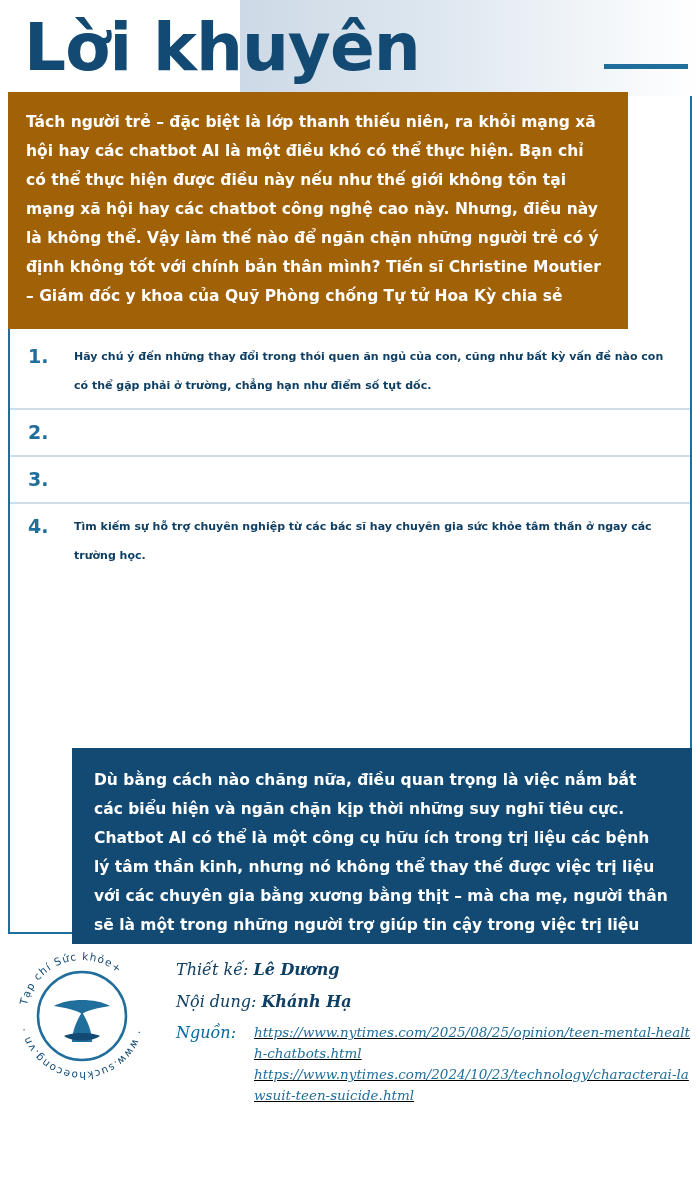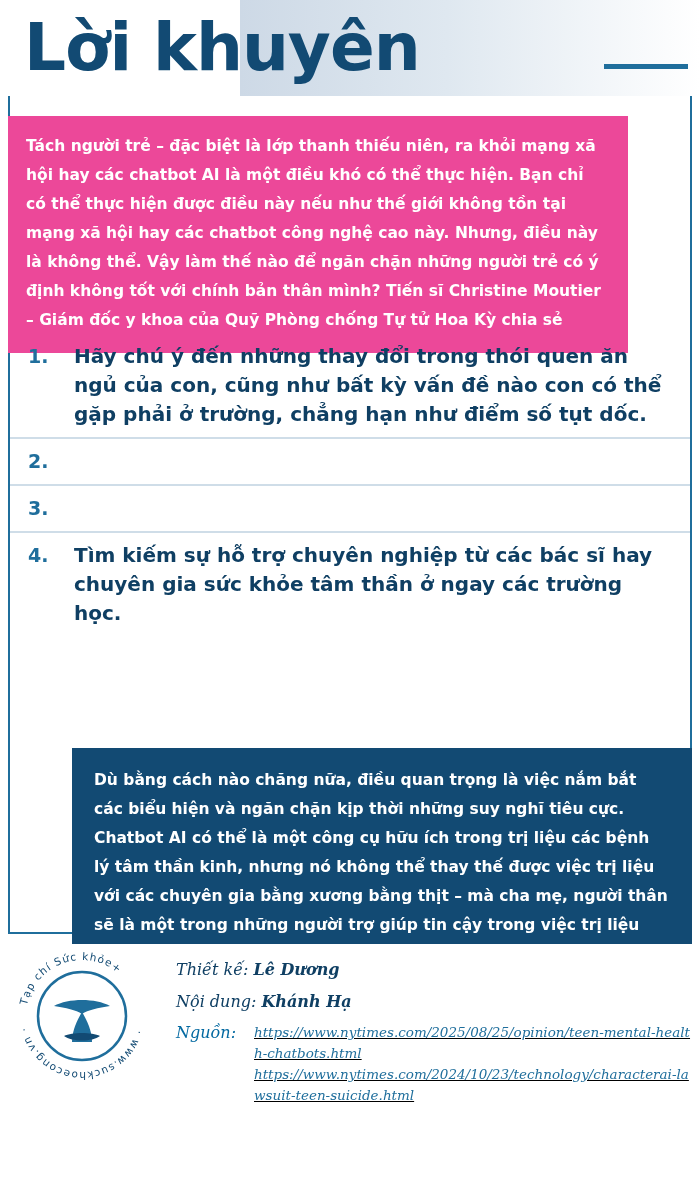--- a/index.html
+++ b/index.html
@@ -56,23 +56,23 @@
     position: absolute;
     left: 8px; top: 96px;
     width: 684px; height: 838px;
     border: 2px solid #1f6e9c;
     border-top: none;
   }
 
   
   .intro {
     position: absolute;
-    left: 8px; top: 116px;
+    left: 8px; top: 92px;
     width: 620px;
-    background: #ec4899;
+    background: #a16207;
     color: #ffffff;
     padding: 16px 26px 18px 18px;
     font-size: 15.5px;
     line-height: 29px;
     font-weight: 600;
   }
 
   
   .advice-list {
     position: absolute;
@@ -90,21 +90,21 @@
     flex: 0 0 56px;
     color: #1f6e9c;
     font-size: 19px;
     font-weight: 700;
     line-height: 29px;
     padding-left: 10px;
   }
   .advice-text {
     flex: 1 1 auto;
     color: #0f3f63;
-    font-size: 20px;
+    font-size: 11px;
     line-height: 29px;
     font-weight: 600;
   }
 
   
   .closing {
     position: absolute;
     left: 72px; top: 748px;
     width: 620px;
     background: #124a73;

